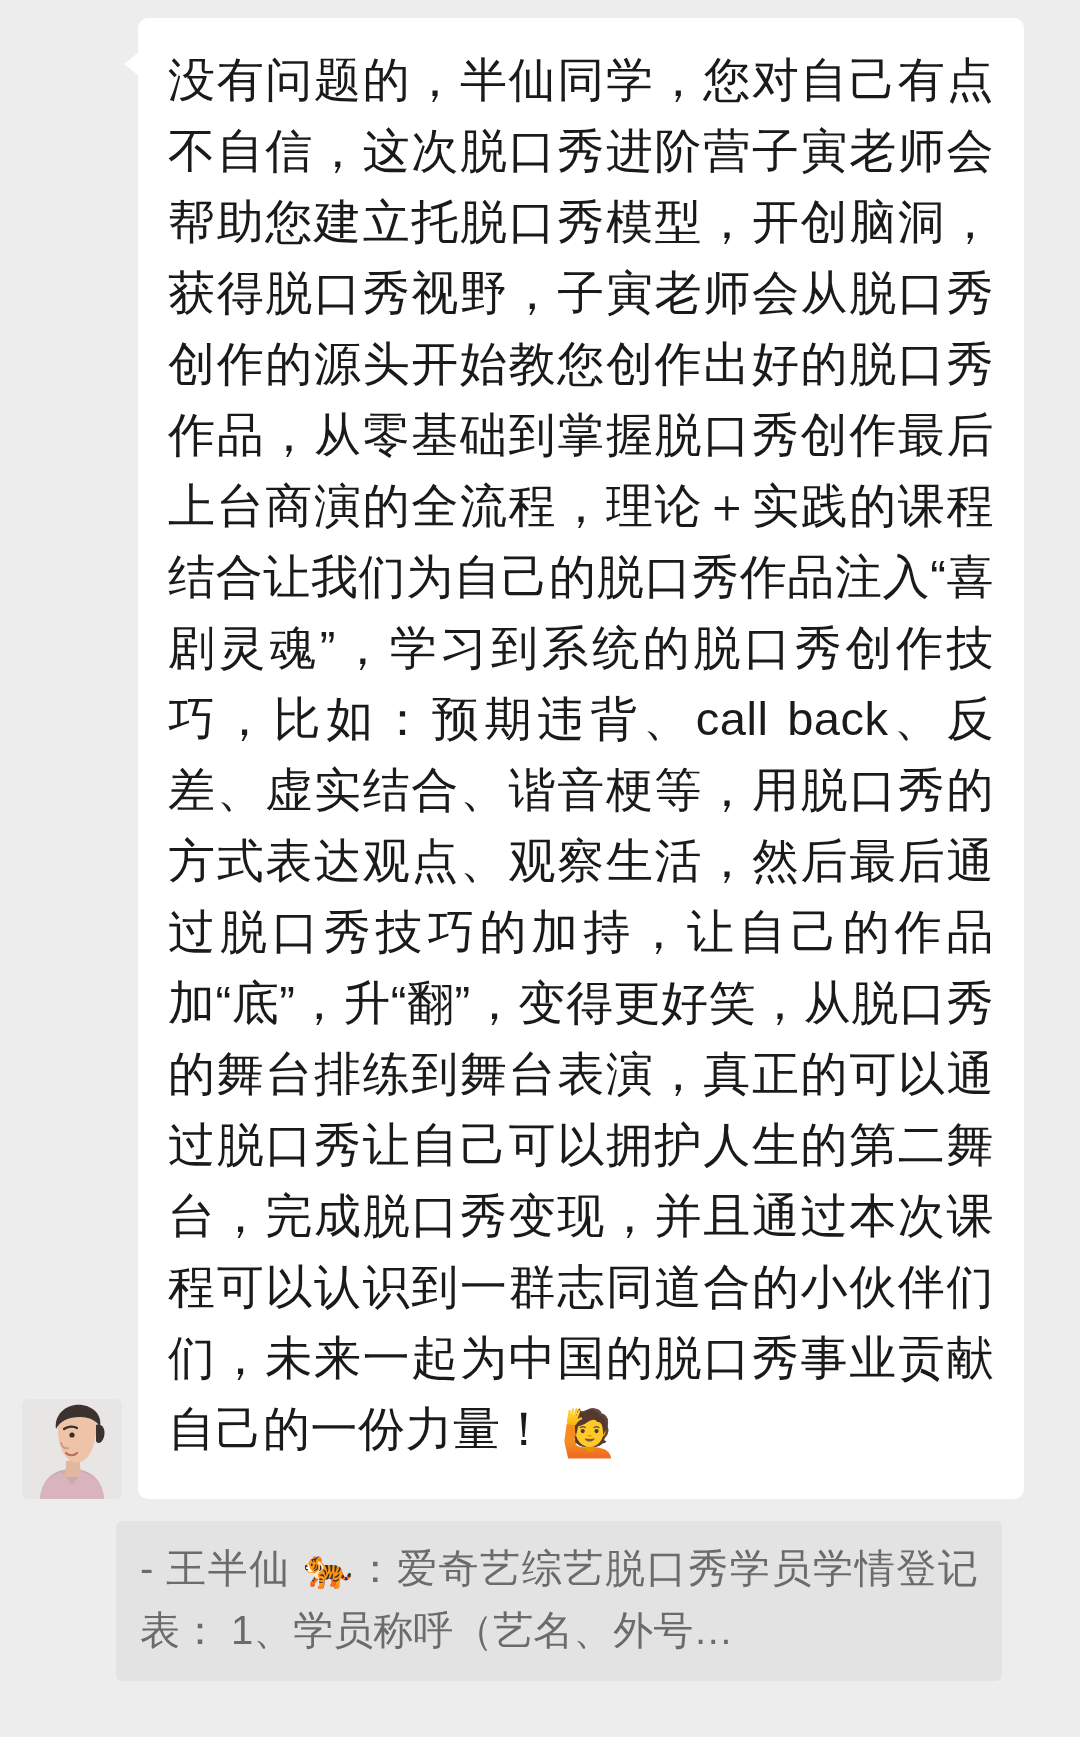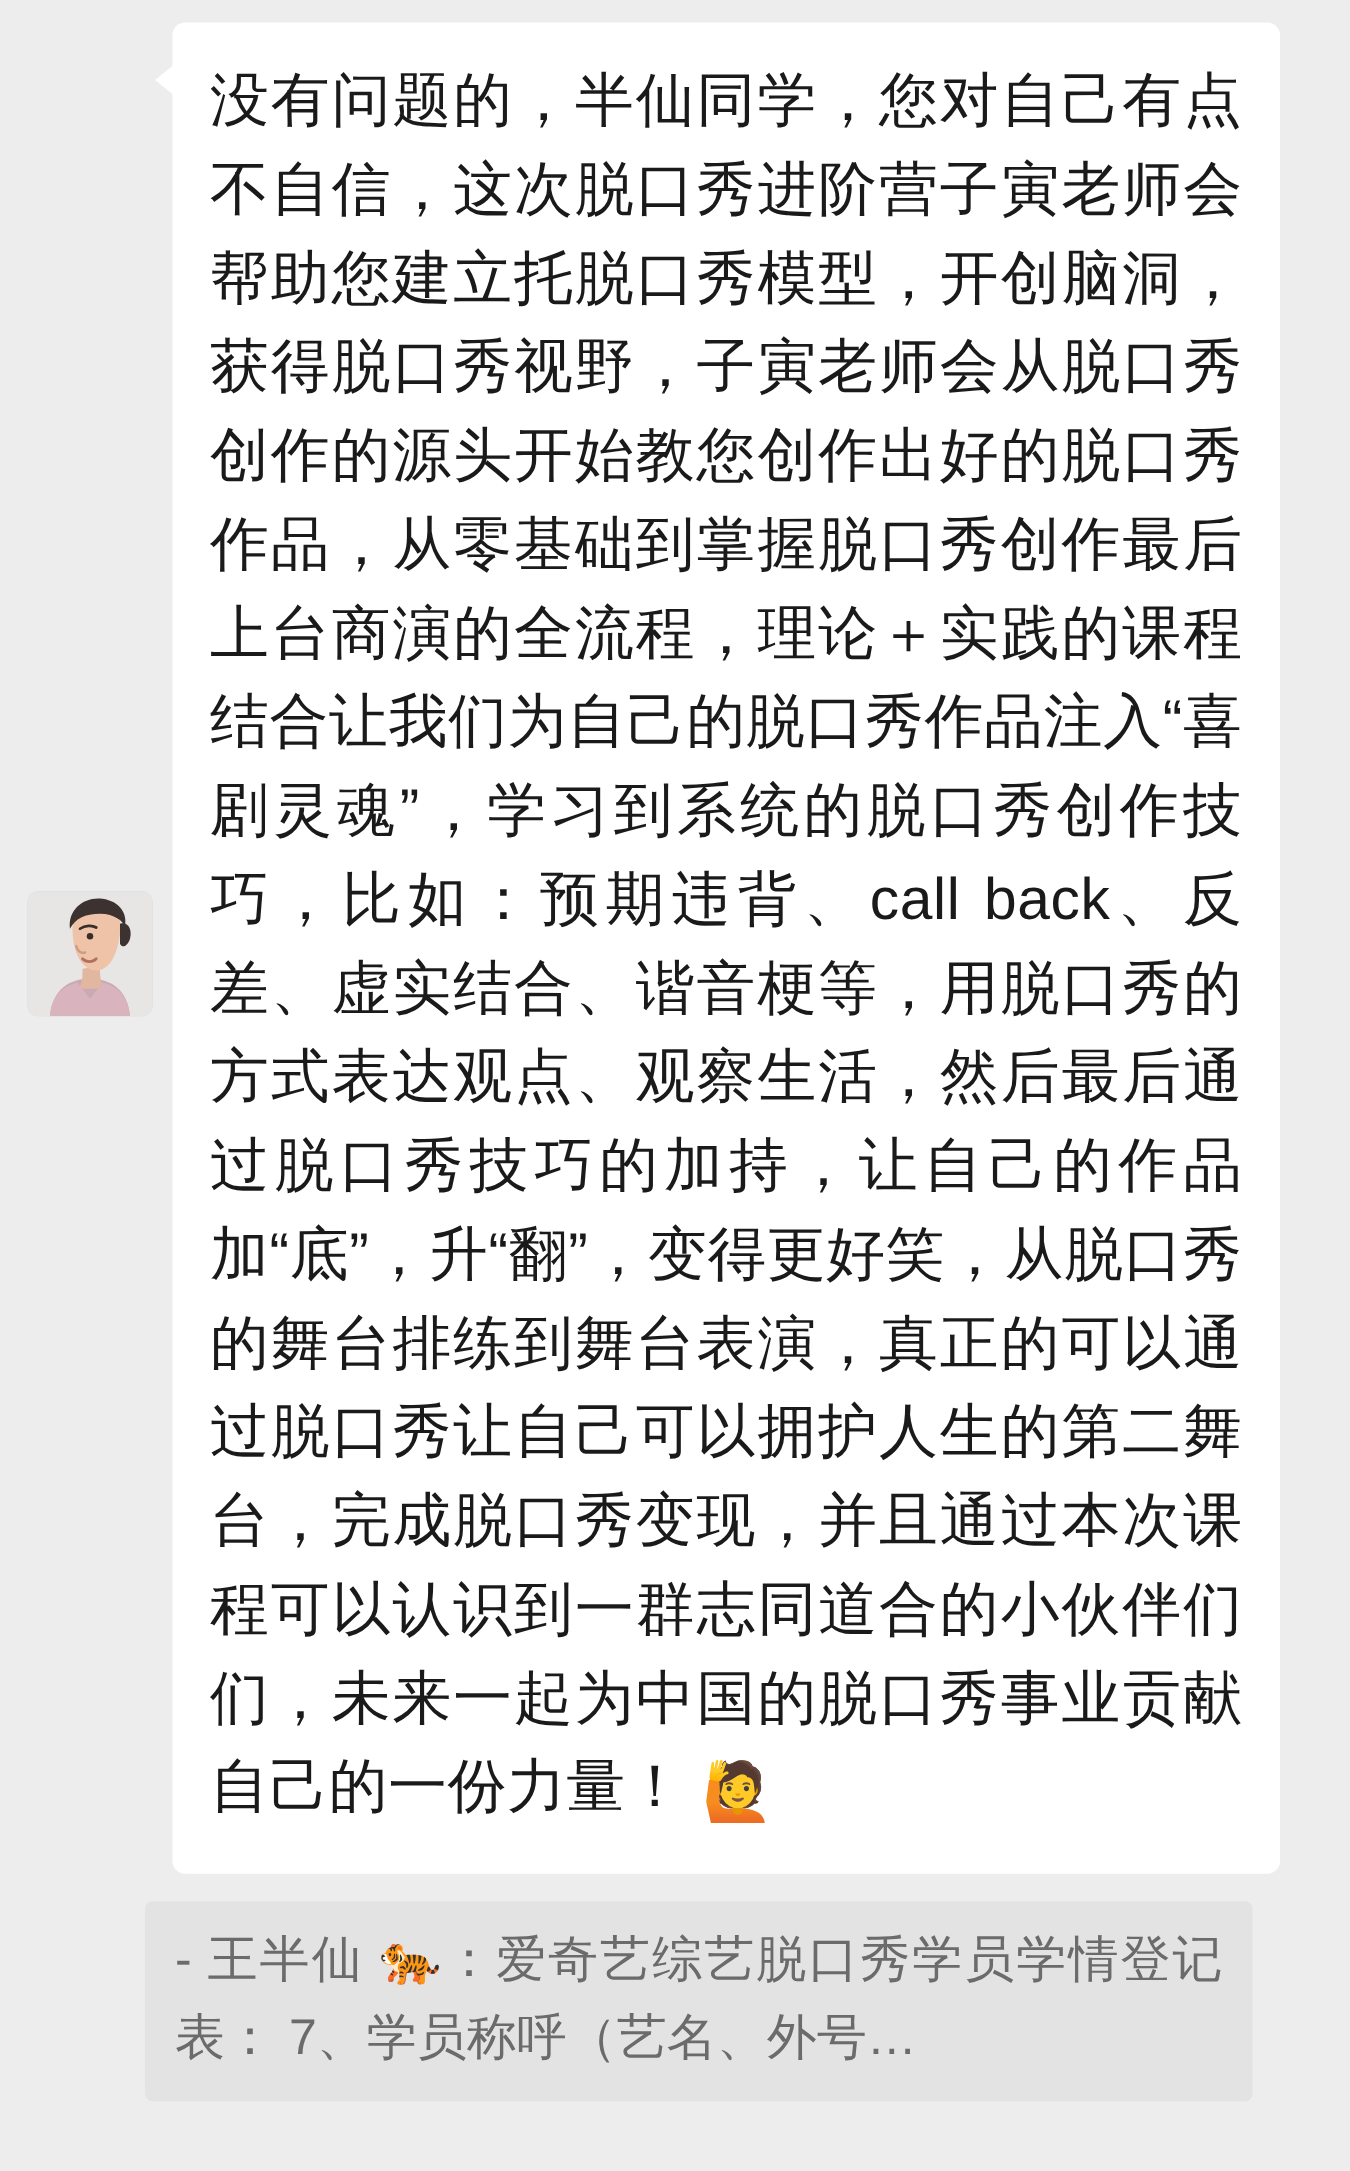--- a/index.html
+++ b/index.html
@@ -16,21 +16,21 @@
   .chat-wrap {
     position: relative;
     width: 1080px;
     height: 1737px;
     background: #ededed;
     box-sizing: border-box;
     padding: 18px 0 0 0;
   }
   .message-row {
     display: flex;
-    align-items: center;
+    align-items: flex-end;
     padding: 0 22px 0 22px;
   }
   .avatar {
     width: 100px;
     height: 100px;
     flex: 0 0 100px;
     border-radius: 8px;
     overflow: hidden;
     background: #d8d8d8;
     margin-top: 8px;
@@ -121,16 +121,16 @@
 
     <div class="bubble-col">
       <div class="bubble">
         <div class="bubble-text"><span>没有问题的，半仙同学，您对自己有点不自信，这次脱口秀进阶营子寅老师会帮助您建立托脱口秀模型，开创脑洞，获得脱口秀视野，子寅老师会从脱口秀创作的源头开始教您创作出好的脱口秀作品，从零基础到掌握脱口秀创作最后上台商演的全流程，理论＋实践的课程结合让我们为自己的脱口秀作品注入“喜剧灵魂”，学习到系统的脱口秀创作技巧，比如：预期违背、call back、反差、虚实结合、谐音梗等，用脱口秀的方式表达观点、观察生活，然后最后通过脱口秀技巧的加持，让自己的作品加“底”，升“翻”，变得更好笑，从脱口秀的舞台排练到舞台表演，真正的可以通过脱口秀让自己可以拥护人生的第二舞台，完成脱口秀变现，并且通过本次课程可以认识到一群志同道合的小伙伴们们，未来一起为中国的脱口秀事业贡献自己的一份力量！</span> <span class="emoji">🙋</span></div>
       </div>
     </div>
 
   </div>
 
   <div class="quote-block">
-    <div class="quote-text">- 王半仙 🐅：爱奇艺综艺脱口秀学员学情登记表： 7、学员称呼（艺名、外号…</div>
+    <div class="quote-text">- 王半仙 🐅：爱奇艺综艺脱口秀学员学情登记表： 1、学员称呼（艺名、外号…</div>
   </div>
 
 </div>
 
 </body></html>

